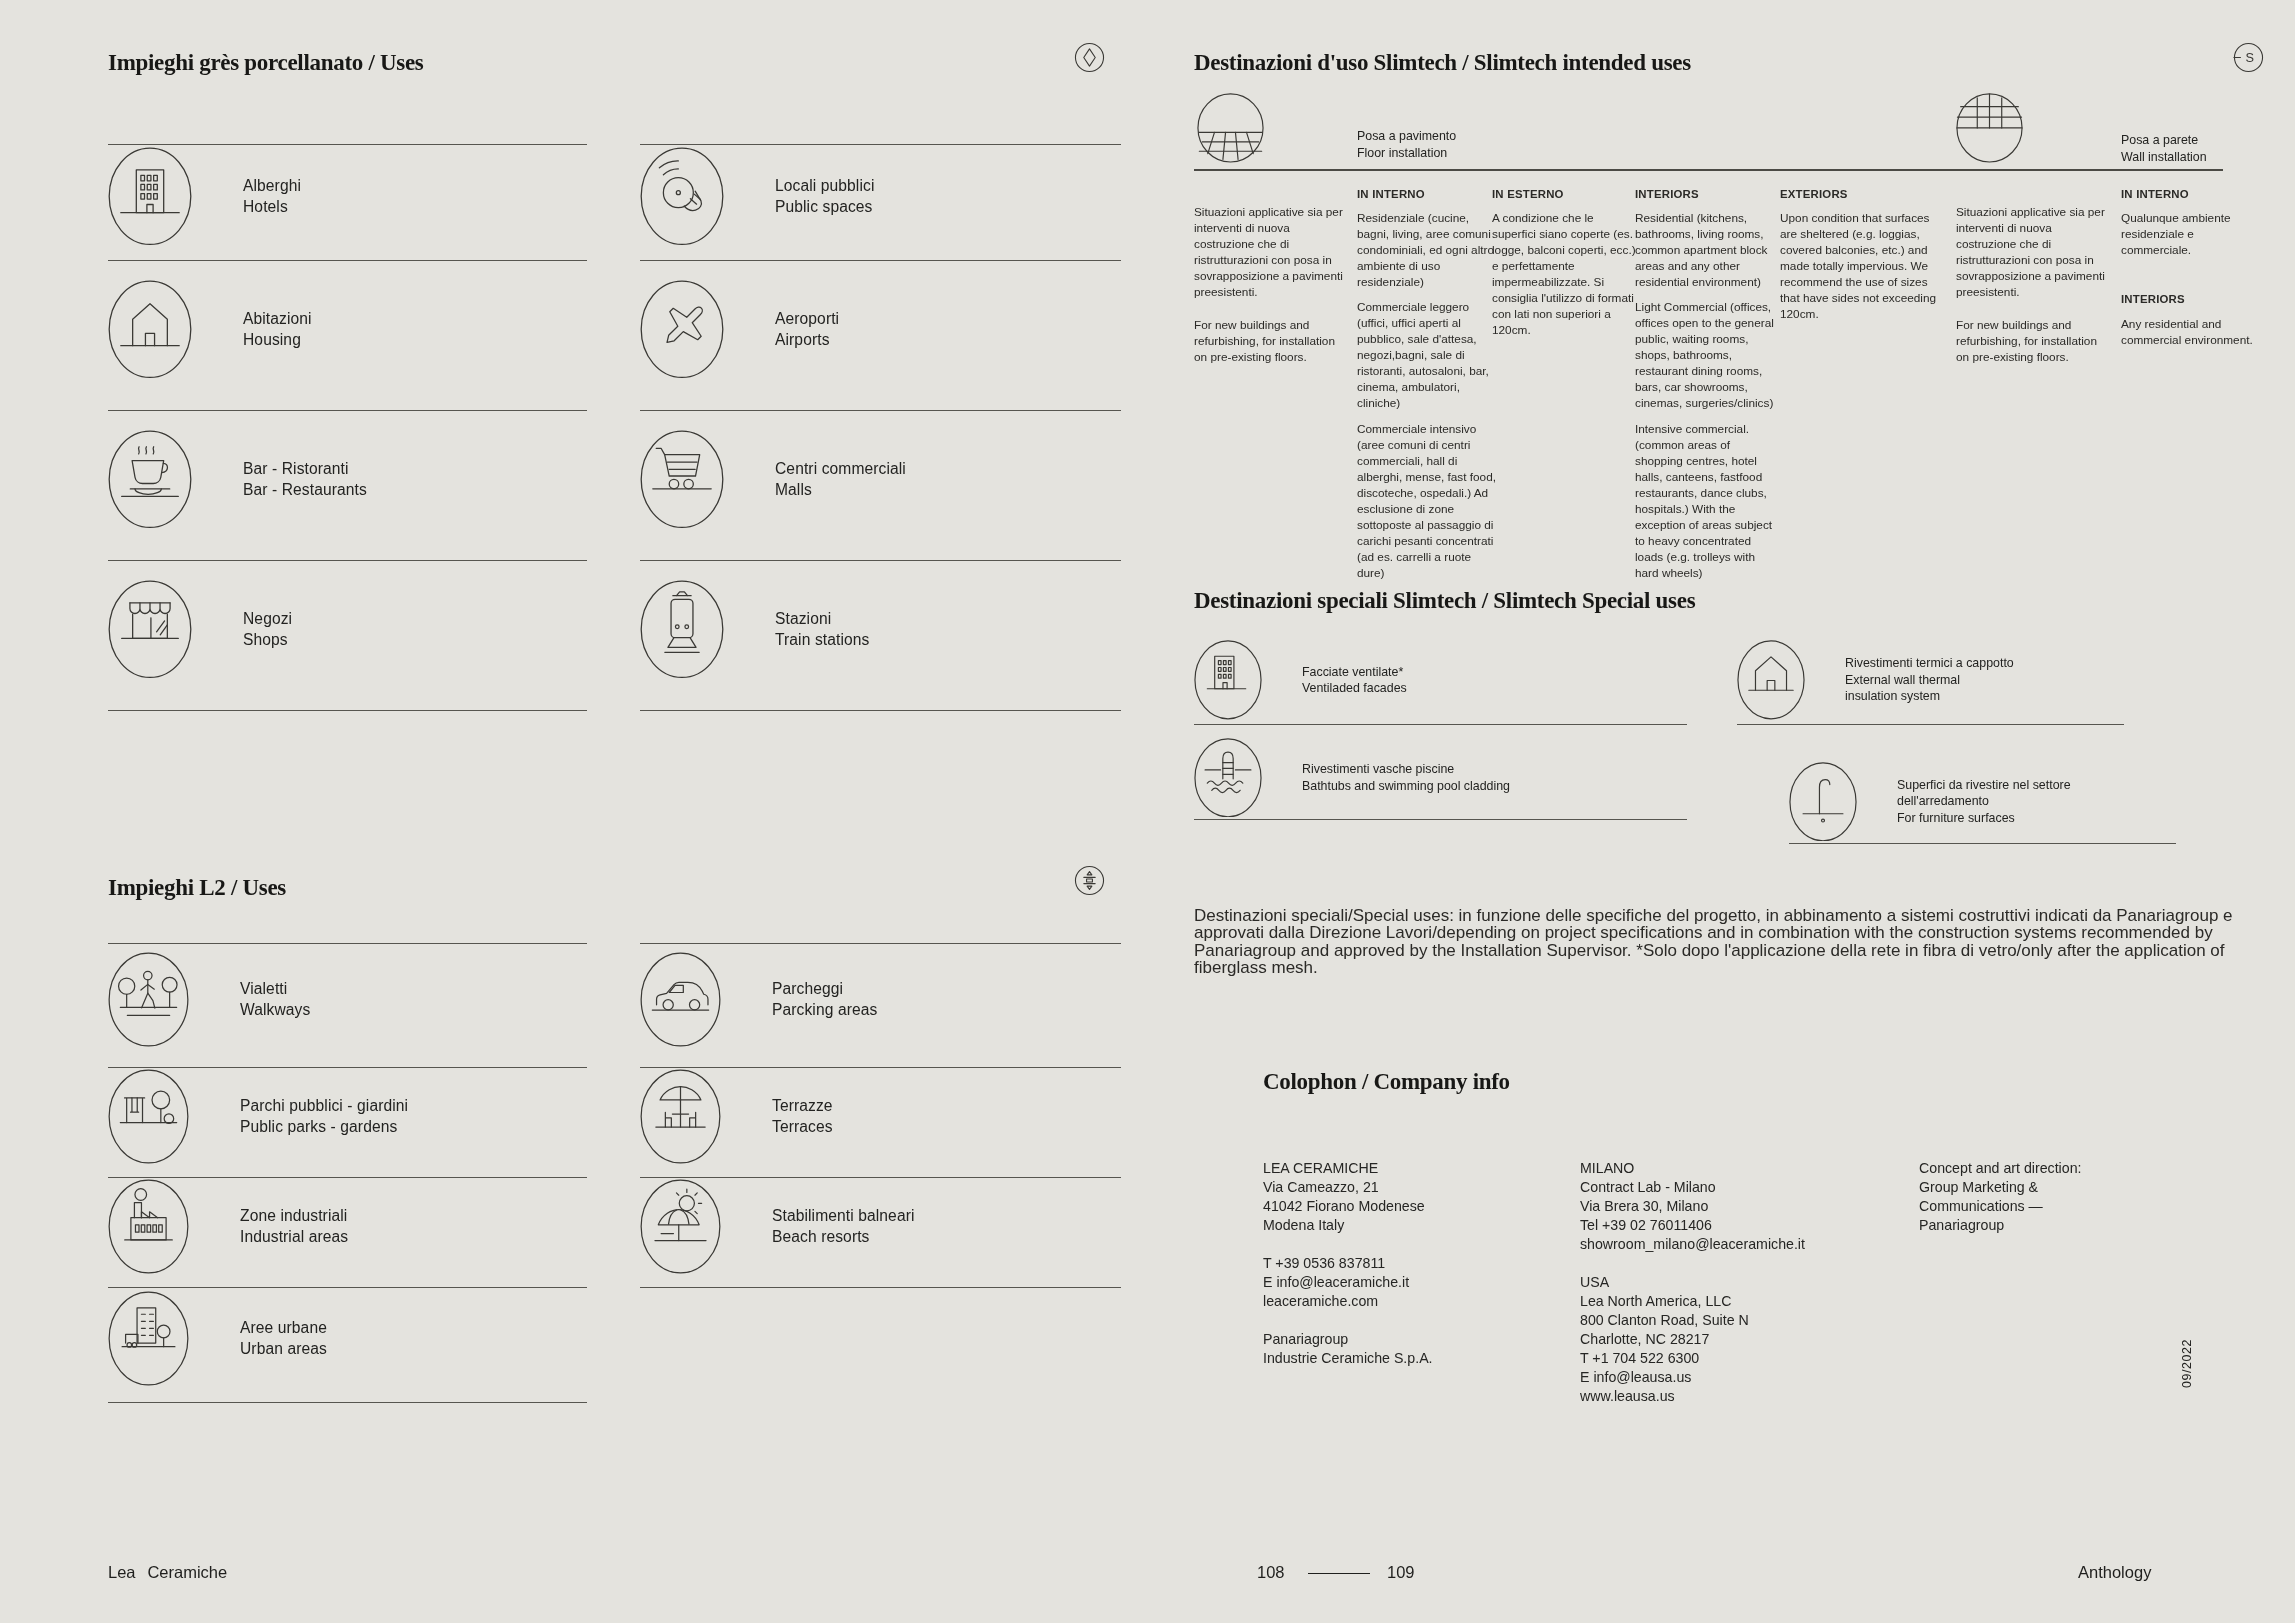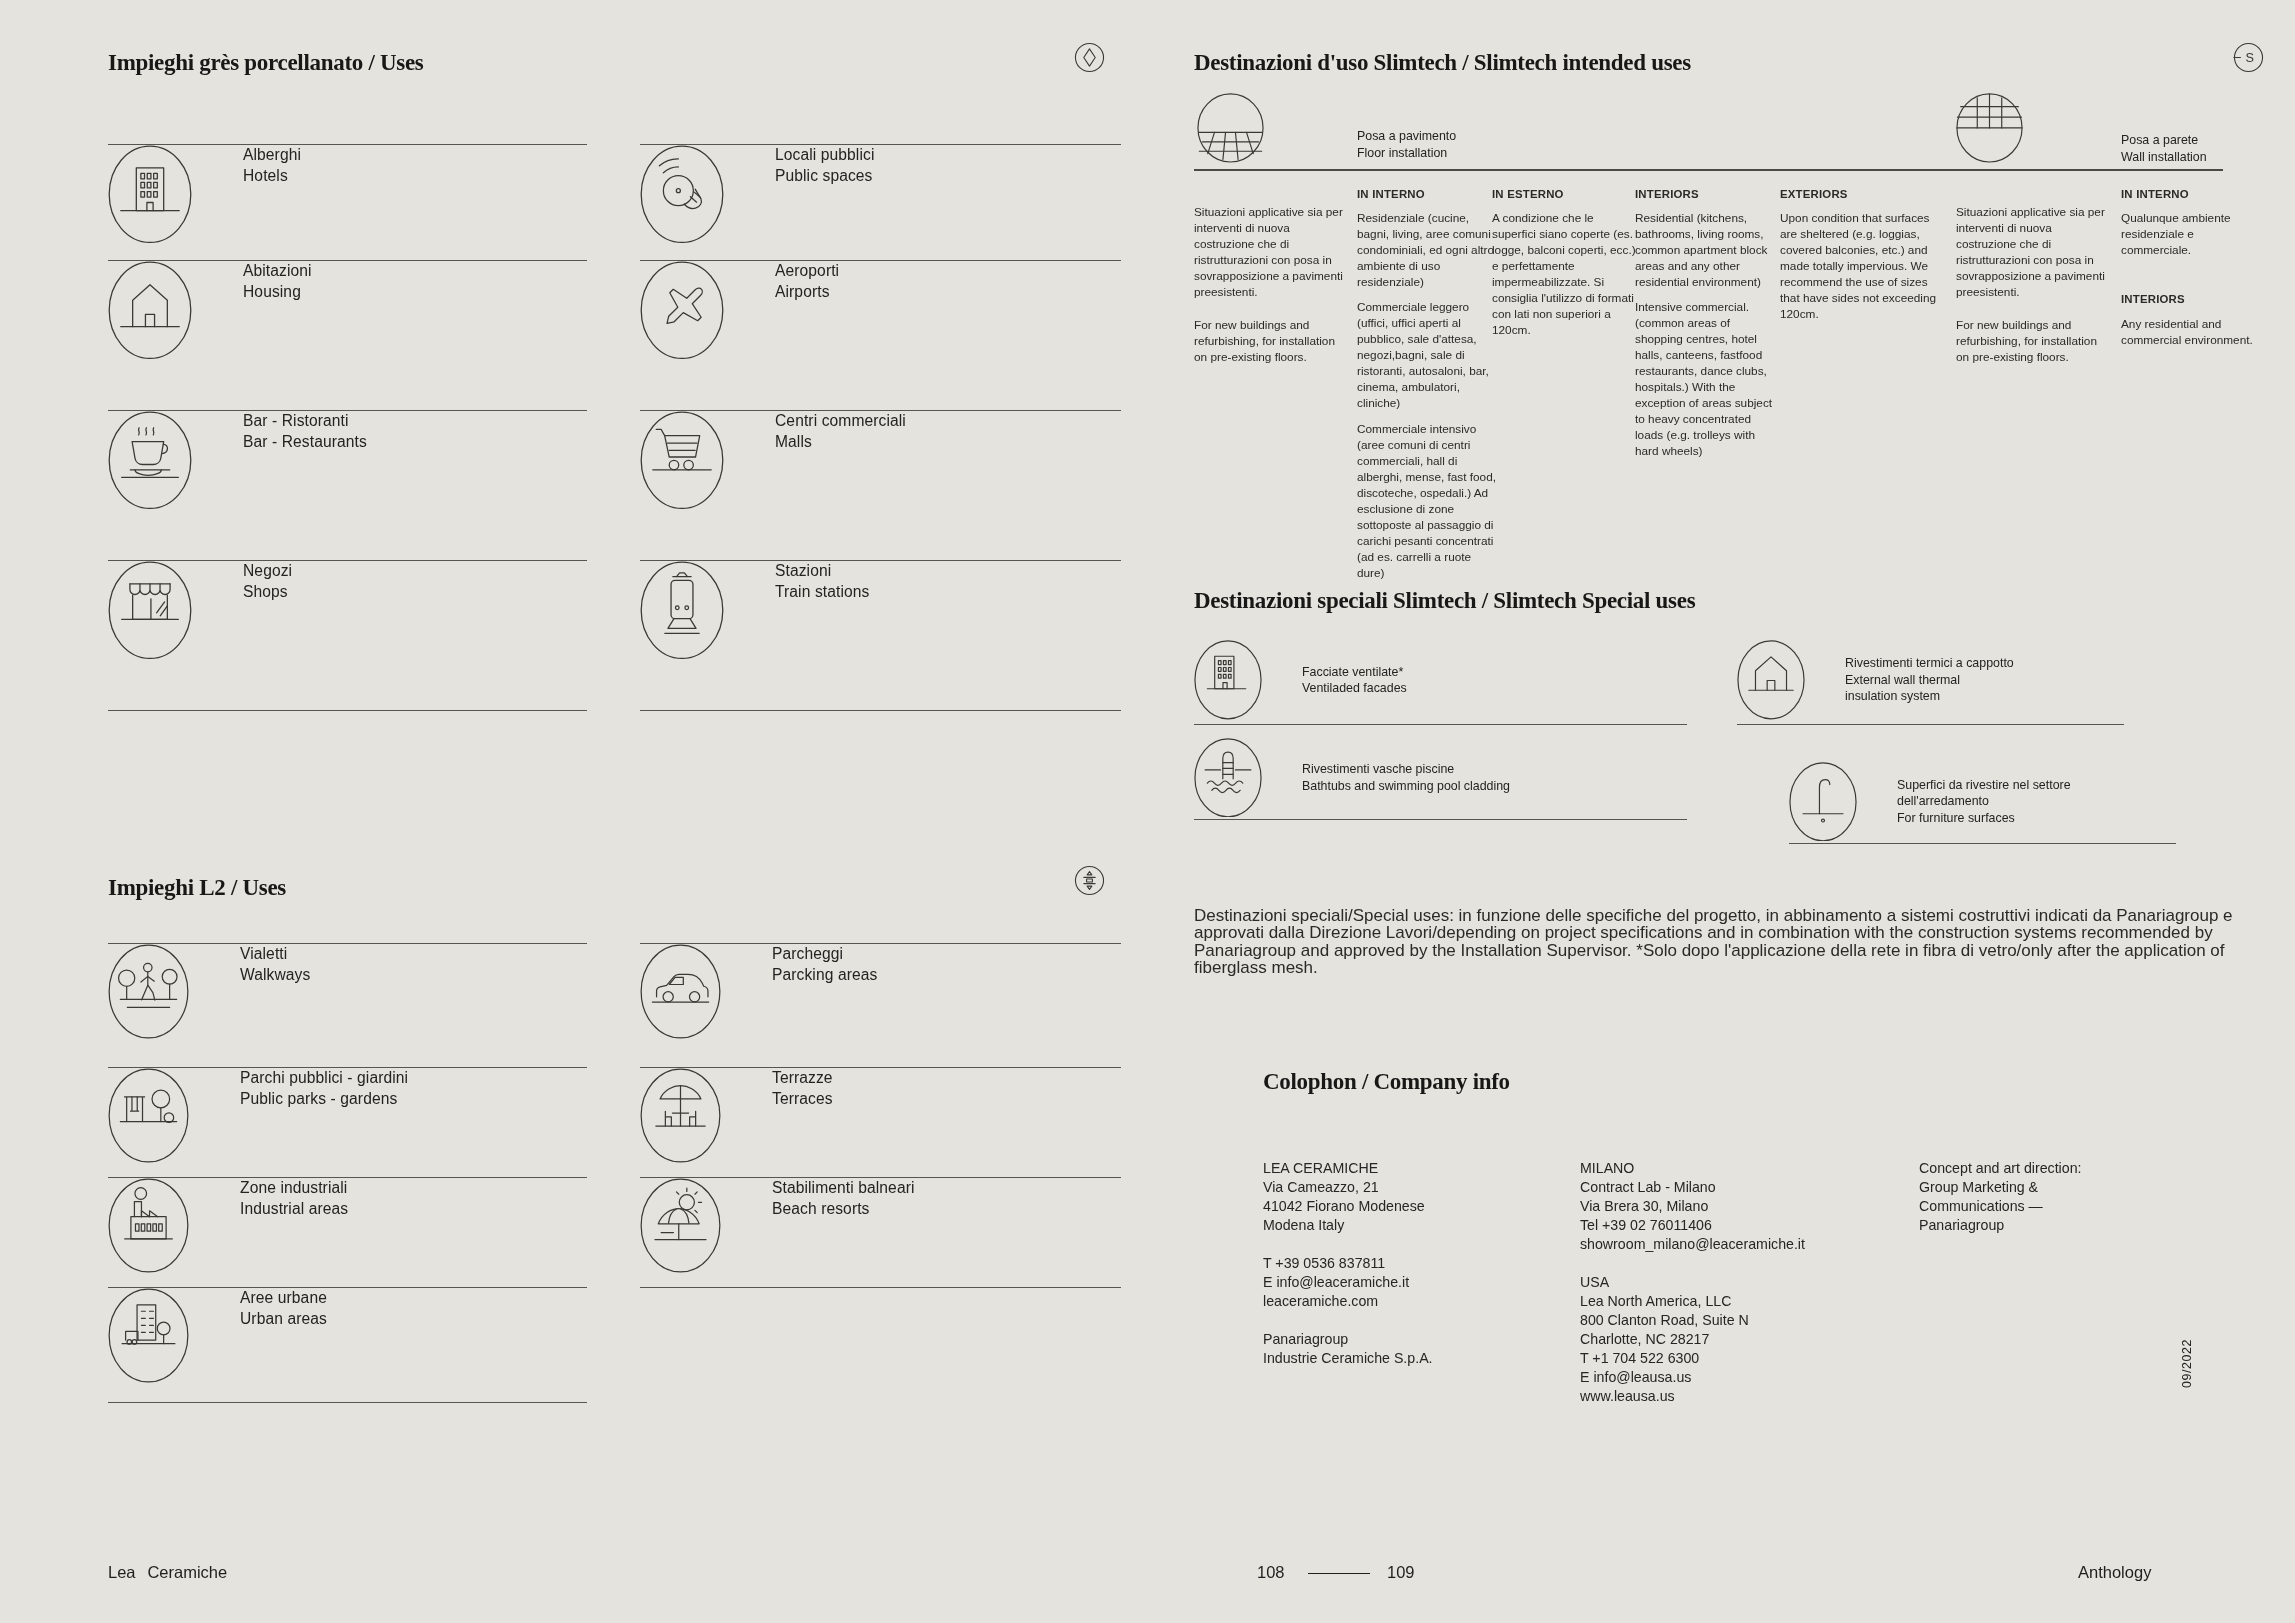--- a/index.html
+++ b/index.html
@@ -7,21 +7,21 @@
        font-family:"Liberation Sans","DejaVu Sans",sans-serif;color:#232321;overflow:hidden}
   .serif-title{position:absolute;font-family:"Liberation Serif","DejaVu Serif",serif;
        font-weight:700;font-size:23px;letter-spacing:-0.3px;color:#181816;white-space:nowrap}
   .corner-icon{position:absolute;width:31px;height:31px}
   .corner-icon svg{display:block;width:100%;height:100%}
 
   
   .use-grid{position:absolute;display:grid;column-gap:53px}
   #gres-grid{left:108px;top:144px;grid-template-columns:479px 481px;grid-template-rows:117px 150px 150px 150px}
   #l2-grid{left:108px;top:943px;grid-template-columns:479px 481px;grid-template-rows:125px 110px 110px 115px}
-  .use-cell{border-bottom:0.9px solid #56554f;box-sizing:border-box;display:flex;align-items:flex-start;padding-bottom:12px}
+  .use-cell{border-bottom:0.9px solid #56554f;box-sizing:border-box;display:flex;align-items:center;padding-bottom:12px}
   .use-grid .use-cell:nth-child(-n+2){border-top:0.9px solid #56554f}
   .use-icon{flex:0 0 auto;width:84px}
   #l2-grid .use-icon{width:81px}
   .use-icon svg{display:block;width:100%;height:auto}
   .use-labels{margin-left:51px;font-size:15.6px;line-height:20.7px;letter-spacing:0.1px;color:#232321}
   .use-labels span{display:block}
 
   
   #r-rule{position:absolute;left:1194px;top:169px;width:1029px;height:1.8px;background:#4b4a45}
   .head-icon{position:absolute;width:67px}
@@ -398,20 +398,21 @@
 <div class="col col-c">
     <div class="block">
       <div class="hdr">IN ESTERNO</div>
       <p>A condizione che le superfici siano coperte (es. logge, balconi coperti, ecc.) e perfettamente impermeabilizzate. Si consiglia l'utilizzo di formati con lati non superiori a 120cm.</p>
     </div>
   </div>
 <div class="col col-d">
     <div class="block">
       <div class="hdr">INTERIORS</div>
       <p>Residential (kitchens, bathrooms, living rooms, common apartment block areas and any other residential environment)</p>
+      <p>Light Commercial (offices, offices open to the general public, waiting rooms, shops, bathrooms, restaurant dining rooms, bars, car showrooms, cinemas, surgeries/clinics)</p>
       <p>Intensive commercial. (common areas of shopping centres, hotel halls, canteens, fastfood restaurants, dance clubs, hospitals.) With the exception of areas subject to heavy concentrated loads (e.g. trolleys with hard wheels)</p>
     </div>
   </div>
 <div class="col col-e">
     <div class="block">
       <div class="hdr">EXTERIORS</div>
       <p>Upon condition that surfaces are sheltered (e.g. loggias, covered balconies, etc.) and made totally impervious. We recommend the use of sizes that have sides not exceeding 120cm.</p>
     </div>
   </div>
 <div class="col col-f intro">

